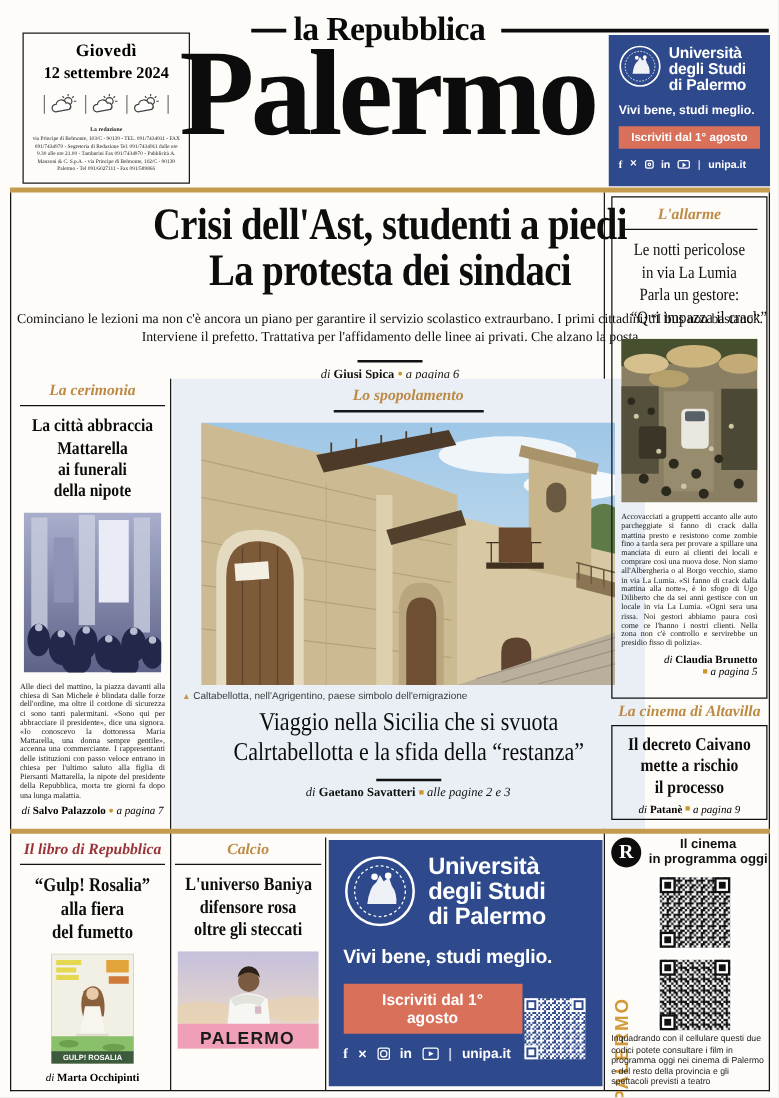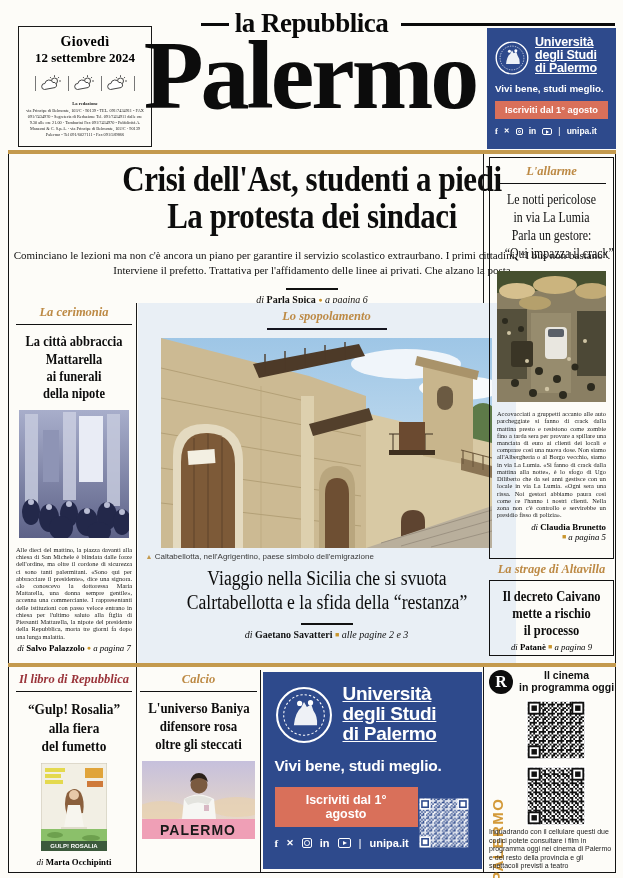--- a/index.html
+++ b/index.html
@@ -22,21 +22,21 @@
   .wsep { width:1px; height:15px; background:#777; }
   .redazione { margin-top:6px; padding:0 6px; font-size:4.3px; line-height:1.4; color:#1b1b1b; }
   .redazione .lbl { font-weight:bold; font-size:4.6px; margin-bottom:1px; }
 
   .masthead { position:absolute; left:136px; width:348px; top:26px; text-align:center;
               font-size:98px; font-weight:bold; letter-spacing:-3px; line-height:1; color:#0c0c0c; }
 
   .ad-top { position:absolute; left:487px; top:28px; width:129px; height:121px;
             background:#2e4a8c; color:#fff; padding:8px 8px 6px;
             font-family:"Liberation Sans", sans-serif; }
-  .ad-head { display:flex; align-items:flex-end; gap:6px;text-decoration:underline; }
+  .ad-head { display:flex; align-items:flex-start; gap:6px; }
   .org-sm { font-size:12.5px; font-weight:bold; line-height:1.05; letter-spacing:-0.2px; }
   .tag-sm { font-size:9.8px; font-weight:bold; margin-top:8px; }
   .cta-sm { margin-top:7px; background:#d9705a; text-align:center; font-size:9.3px;
             font-weight:bold; padding:4px 2px; }
   .social { display:flex; align-items:center; font-weight:bold; color:#fff; }
   .social-sm { margin-top:7px; gap:6px; font-size:8.5px; }
   .ig { display:inline-block; width:7px; height:7px; border:1px solid #fff; border-radius:2px; position:relative; }
   .ig::after { content:''; position:absolute; inset:1.2px; border:0.8px solid #fff; border-radius:50%; }
   .yt { display:inline-block; width:10px; height:7.5px; border:1px solid #fff; border-radius:2px; position:relative; }
   .yt::after { content:''; position:absolute; left:3px; top:1.6px; border-left:3px solid #fff;
@@ -250,21 +250,21 @@
 
   <section class="lead">
     <div class="lead-h cond">
       <div class="cl">Crisi dell'Ast, studenti a piedi</div>
       <div class="cl">La protesta dei sindaci</div>
     </div>
     <p class="deck">Cominciano le lezioni ma non c'è ancora un piano per garantire il servizio scolastico extraurbano. I primi cittadini: “I bus non bastano”. Interviene il prefetto. Trattativa per l'affidamento delle linee ai privati. Che alzano la posta</p>
     <div class="div-mini"></div>
     <p class="byline">
       <i>di</i>
-      <b>Parla Spica</b>
+      <b>Giusi Spica</b>
       <span class="mk">●</span>
       <i>a pagina 6</i>
     </p>
   </section>
 
   <div class="vr" id="vr-left"></div>
   <div class="vr" id="vr-right"></div>
   <div class="vr" id="vr-mid"></div>
 
   <section class="col-cerimonia">
@@ -447,21 +447,21 @@
           <circle cx="30" cy="90" r="2"></circle>
       </g>
     </svg>
     <p class="colbody">Accovacciati a gruppetti accanto alle auto parcheggiate si fanno di crack dalla mattina presto e resistono come zombie fino a tarda sera per provare a spillare una manciata di euro ai clienti dei locali e comprare così una nuova dose. Non siamo all'Albergheria o al Borgo vecchio, siamo in via La Lumia. «Si fanno di crack dalla mattina alla notte», è lo sfogo di Ugo Diliberto che da sei anni gestisce con un locale in via La Lumia. «Ogni sera una rissa. Noi gestori abbiamo paura così come ce l'hanno i nostri clienti. Nella zona non c'è controllo e servirebbe un presidio fisso di polizia».</p>
     <div class="alarm-by">
       <div><i>di</i> <b>Claudia Brunetto</b></div>
       <div><span class="mk">■</span> <i>a pagina 5</i></div>
     </div>
   </section>
 
-  <div class="kicker kicker-altavilla">La strage di Altavilla</div>
+  <div class="kicker kicker-altavilla">La cinema di Altavilla</div>
   <section class="altavilla-box">
     <div class="col-head fs14 cond" style="margin-top:0;">
       <div class="cl">Il decreto Caivano</div>
       <div class="cl">mette a rischio</div>
       <div class="cl">il processo</div>
     </div>
     <p class="col-by">
       <i>di</i>
       <b>Patanè</b>
       <span class="mk">■</span>

